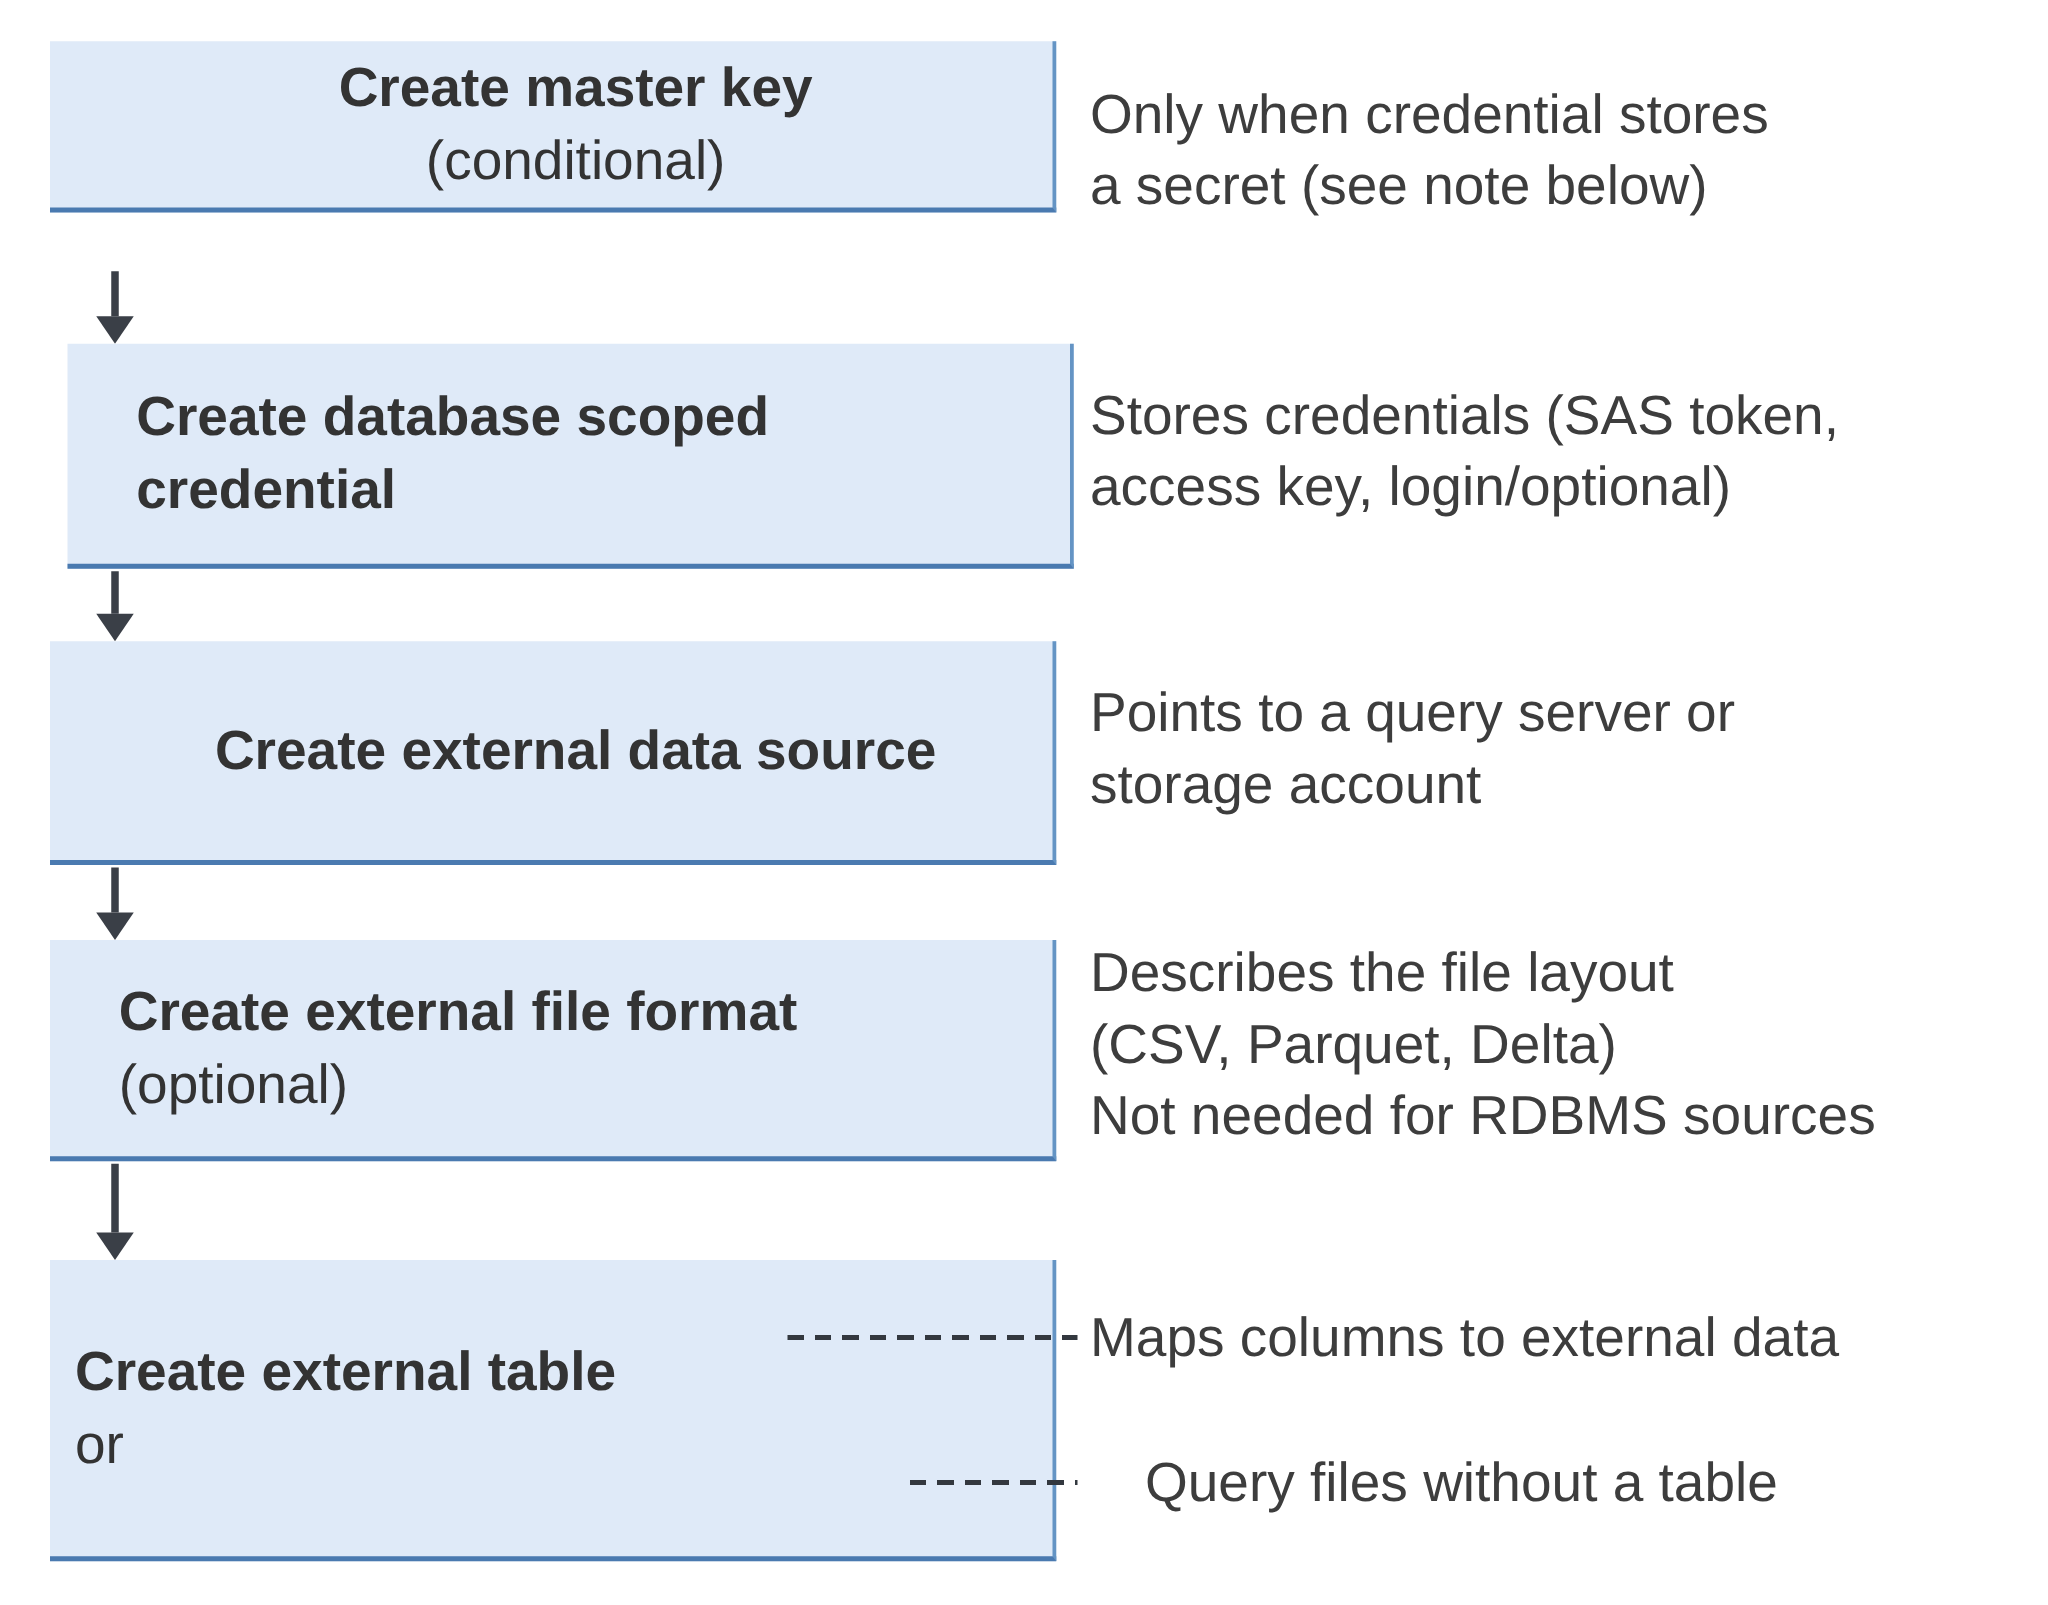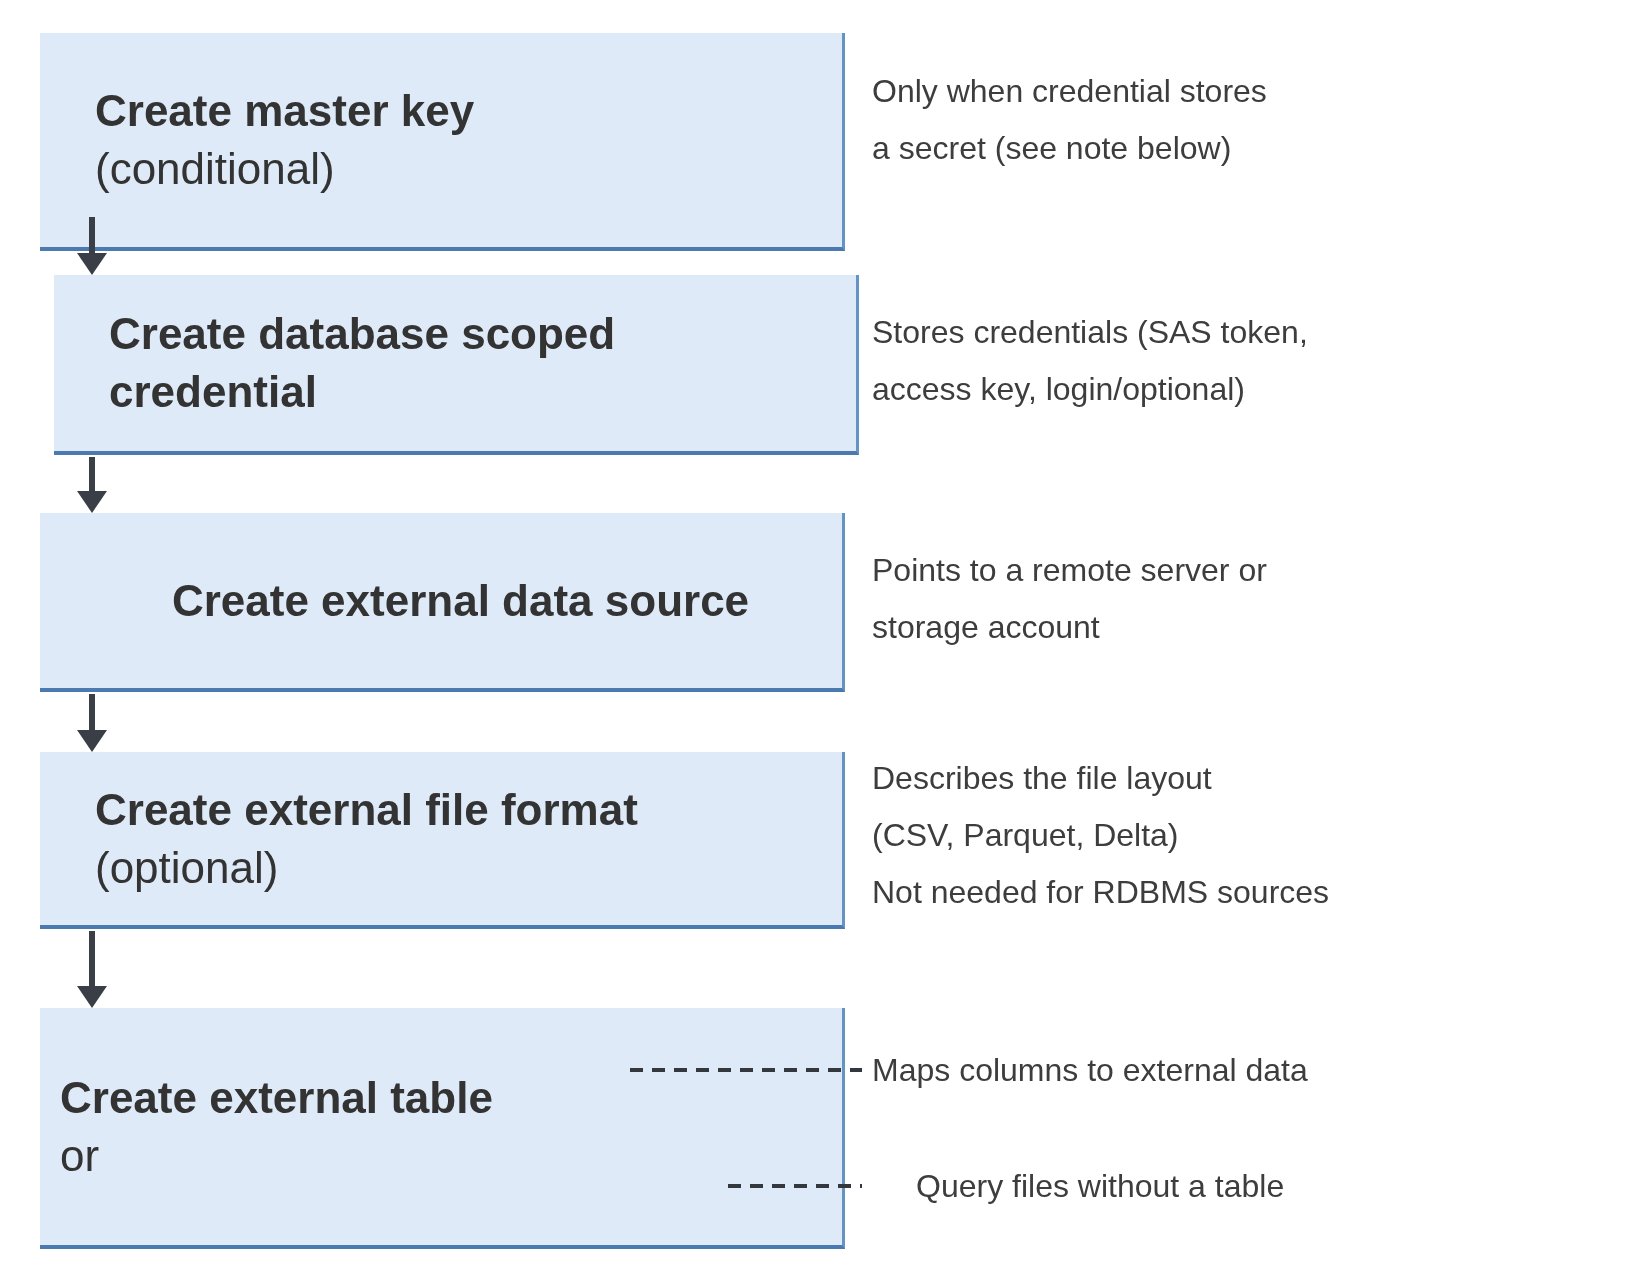--- a/index.html
+++ b/index.html
@@ -39,21 +39,21 @@
     font-size: 44px;
     line-height: 58px;
     color: var(--title-color);
     white-space: pre-line;
   }
   .bold { font-weight: bold; }
   .regular { font-weight: normal; color: var(--title-color); }
   .note {
     position: absolute;
     left: 872px;
-    font-size: 32px;
+    font-size: 44px;
     line-height: 57px;
     color: var(--note-color);
     white-space: pre-line;
   }
   .arrow {
     position: absolute;
     left: 77px;
     width: 30px;
     display: flex;
     flex-direction: column;
@@ -67,21 +67,21 @@
     border-top: 22px solid var(--arrow);
   }
   .dash {
     position: absolute;
     height: 4px;
     background: repeating-linear-gradient(90deg,
       var(--dash) 0px, var(--dash) 13px,
       transparent 13px, transparent 22px);
   }
   
-  .b1 { top: 33px;  height: 218px; }
+  .b1 { top: 33px;  height: 137px; text-align: center; }
   .b2 { top: 275px; height: 180px; margin-left: 14px; }
   .b3 { top: 513px; height: 179px; align-items: center; }
   .b4 { top: 752px; height: 177px; }
   .b5 { top: 1008px; height: 241px; padding-left: 20px; }
   
   .a1 { top: 217px; } .a1 .arrow-shaft { height: 36px; }
   .a2 { top: 457px; } .a2 .arrow-shaft { height: 34px; }
   .a3 { top: 694px; } .a3 .arrow-shaft { height: 36px; }
   .a4 { top: 931px; } .a4 .arrow-shaft { height: 55px; }
   
@@ -120,21 +120,21 @@
 access key, login/optional)</div>
 
   <div class="arrow a2">
     <div class="arrow-shaft"></div>
     <div class="arrow-head"></div>
   </div>
 
   <div class="flow-box b3">
     <div class="box-line bold">Create external data source</div>
   </div>
-  <div class="note n3">Points to a remote server or
+  <div class="note n3">Points to a query server or
 storage account</div>
 
   <div class="arrow a3">
     <div class="arrow-shaft"></div>
     <div class="arrow-head"></div>
   </div>
 
   <div class="flow-box b4">
     <div class="box-line bold">Create external file format</div>
     <div class="box-line regular">(optional)</div>

